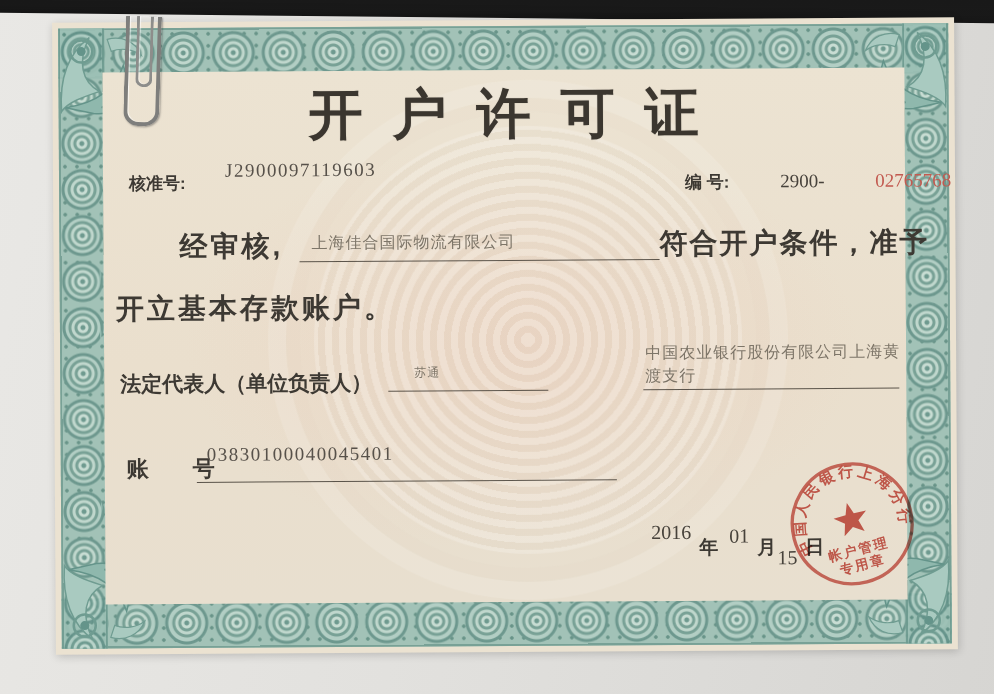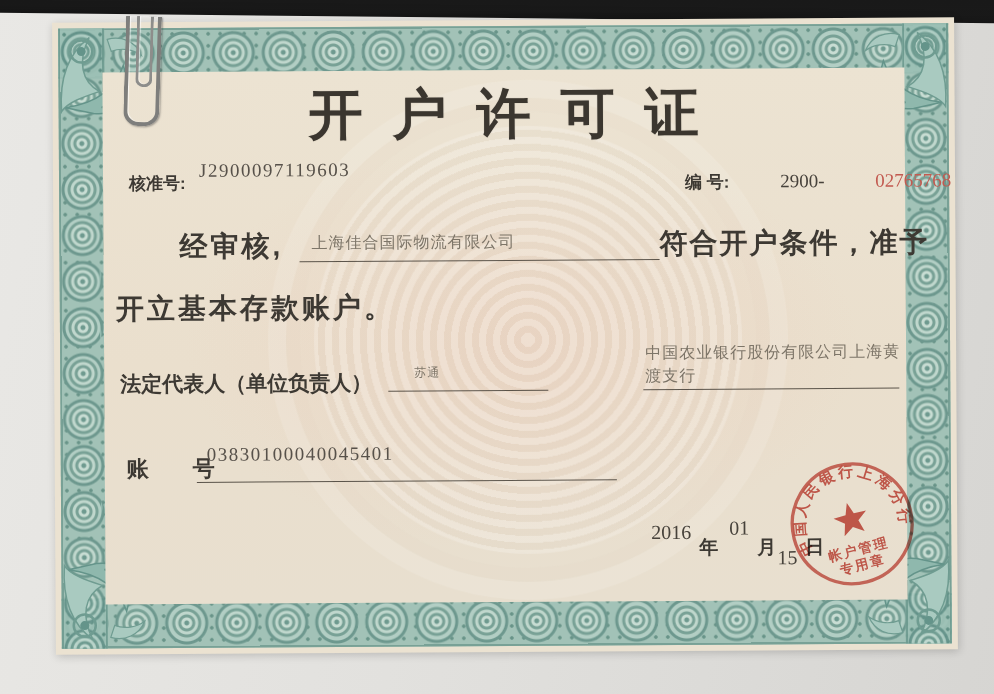--- a/index.html
+++ b/index.html
@@ -93,21 +93,21 @@
     font-size:54px;letter-spacing:30px;padding-left:30px;color:#3b362f;
     text-shadow:0 0 1px rgba(59,54,47,.4);
   }
   .lbl{font-weight:700;color:#3d3933;}
   .typed{font-family:"Liberation Serif","DejaVu Serif",serif;color:#57514a;}
   .printed{color:#7d7568;letter-spacing:1px;}
   .uline{position:absolute;height:0;border-bottom:1.6px solid rgba(66,60,52,.85);}
   .red{color:#c25a50;}
 
   .row-approval-label{left:76px;top:150px;font-size:17px;}
-  .row-approval-value{left:146px;top:138px;font-size:19px;letter-spacing:1.5px;}
+  .row-approval-value{left:172px;top:138px;font-size:19px;letter-spacing:1.5px;}
   .row-serial{left:632px;top:152px;font-size:17px;}
   .row-serial .num{font-size:19px;font-family:Liberation Serif, serif;margin-left:46px;}
 
   .reviewed{left:126px;top:206px;font-size:28px;letter-spacing:3px;}
   .company{left:258px;top:212px;font-size:16px;}
   .condition{left:606px;top:206px;font-size:28px;letter-spacing:2px;}
   .open-account{left:62px;top:268px;font-size:28px;letter-spacing:3px;}
 
   .legal-label{left:66px;top:348px;font-size:21px;}
   .legal-value{left:360px;top:344px;font-size:12px;}
@@ -115,21 +115,21 @@
   .bank-value{left:591px;top:322px;font-size:16px;line-height:23px;white-space:normal;width:262px;}
   .acct-label{left:72px;top:432px;font-size:22px;}
   .acct-value{left:152px;top:422px;font-size:19px;letter-spacing:1.5px;}
 
   .issuer{left:596px;top:480px;font-size:19px;letter-spacing:1px;}
   .dateline{left:596px;top:498px;width:250px;height:44px;font-size:0;}
   .dateline span{position:absolute;}
   .d-num{font-family:"Liberation Serif","DejaVu Serif",serif;font-size:20px;color:#47423b;}
   .d-unit{font-size:19px;font-weight:700;color:#3d3933;}
   .d-y{left:0;top:4px;} .d-yu{left:48px;top:18px;}
-  .d-m{left:78px;top:0;text-align:right;} .d-mu{left:106px;top:18px;}
+  .d-m{left:78px;top:8px;text-align:right;} .d-mu{left:106px;top:18px;}
   .d-d{left:126px;top:-2px;margin-top:32px;} .d-du{left:154px;top:18px;}
 
   
   .seal{
     position:absolute;left:733px;top:442px;width:128px;height:128px;
     transform:rotate(-14deg);opacity:.85;mix-blend-mode:multiply;
   }
 
   
   .clip{position:absolute;left:70px;top:-6px;width:46px;height:116px;transform:rotate(2deg);}

